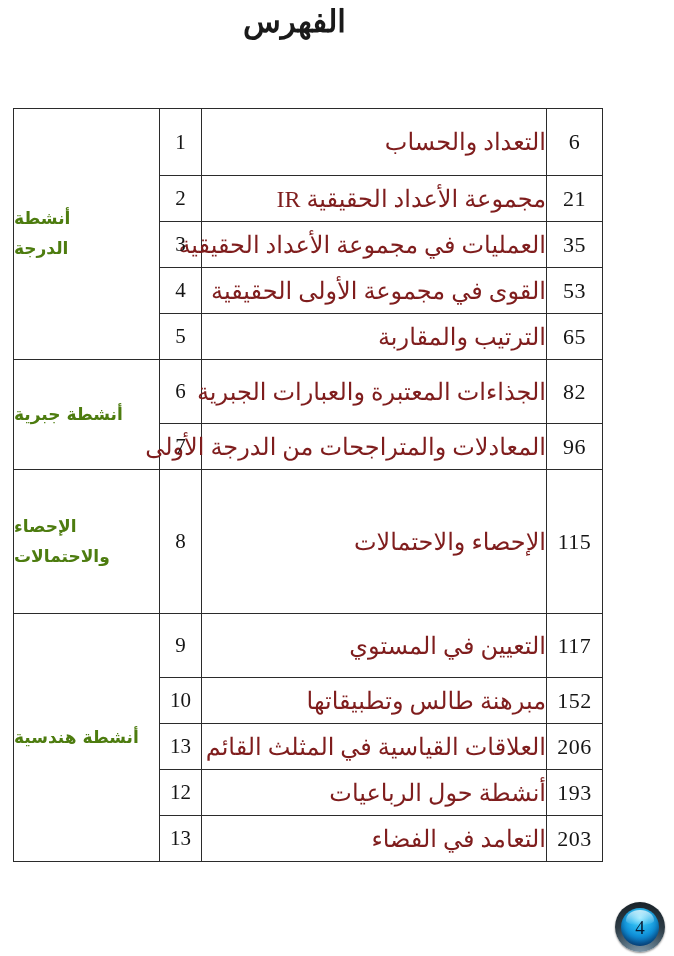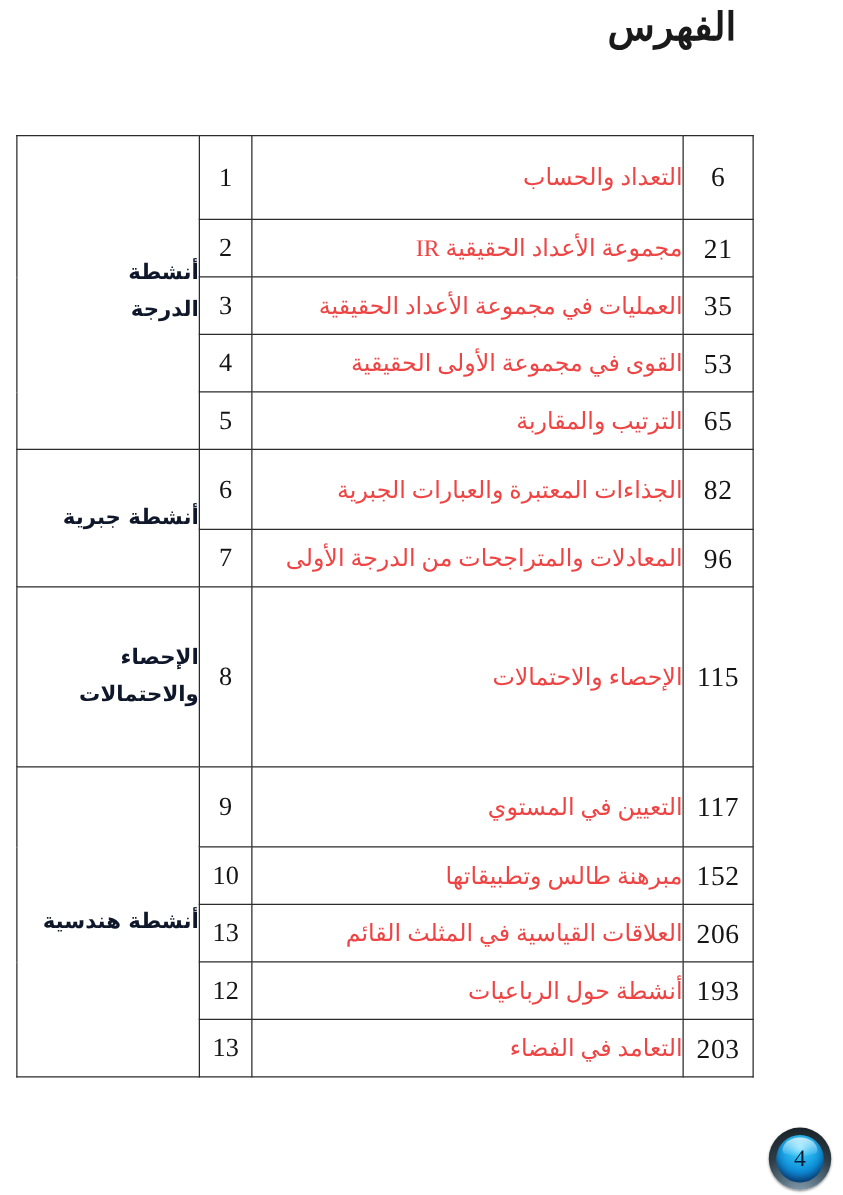--- a/index.html
+++ b/index.html
@@ -16,20 +16,21 @@
     font-family: "Liberation Serif", "DejaVu Serif", serif;
     color: #1a1a1a;
   }
 
   
   .page-title {
     position: absolute;
     top: 2px;
     left: 0;
     width: 589px;
+    text-align: center;
     font-family: Liberation Sans, sans-serif;
     font-weight: bold;
     font-size: 31px;
     letter-spacing: 0px;
     color: #1a1a1a;
     line-height: 40px;
     white-space: nowrap;
   }
 
   
@@ -60,38 +61,38 @@
   td.page {
     text-align: center;
     font-size: 22px;
     font-family: "Liberation Serif", "DejaVu Serif", serif;
     color: #151515;
     letter-spacing: 0.5px;
   }
   td.title {
     text-align: right;
     padding-right: 8px;
-    font-size: 19px;
-    font-family: "Liberation Serif", "DejaVu Serif", serif;
-    color: #ef4444;
+    font-size: 24px;
+    font-family: "Liberation Serif", "DejaVu Serif", serif;
+    color: #7f1d1d;
     white-space: nowrap;
     direction: rtl;
   }
   td.num {
     text-align: center;
     font-size: 21px;
     font-family: "Liberation Serif", "DejaVu Serif", serif;
     color: #151515;
   }
   td.group {
-    text-align: right;
+    text-align: left;
     font-family: "DejaVu Sans", "Liberation Sans", sans-serif;
     font-weight: bold;
     font-size: 17px;
-    color: #0f172a;
+    color: #4d7c0f;
     line-height: 1.75;
     direction: rtl;
     padding: 2px 6px;
   }
   td.group .gline { display: block; white-space: nowrap; }
 
   
   tr.r-tall  td { height: 66px; }
   tr.r-std   td { height: 45px; }
   tr.r-xtall td { height: 143px; }

